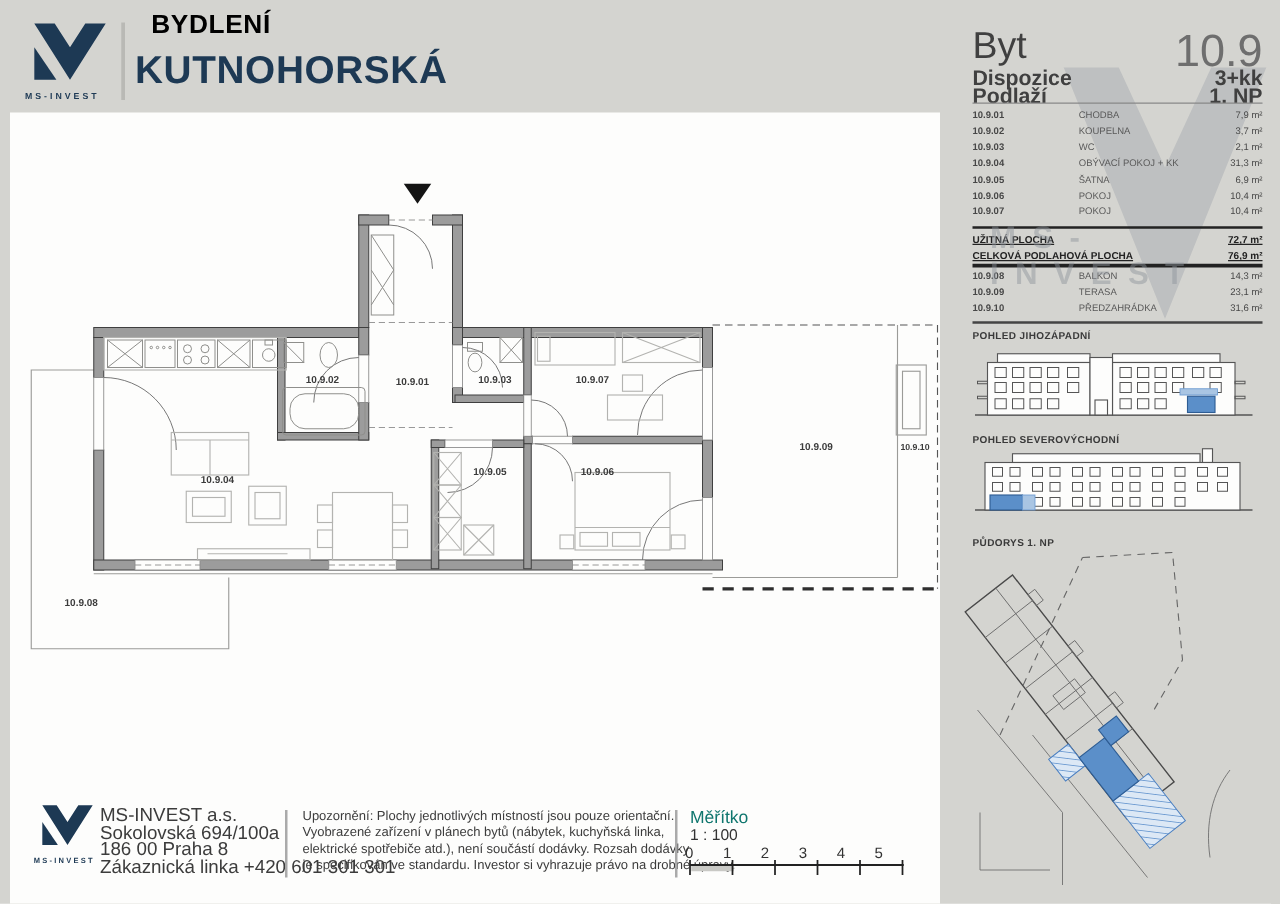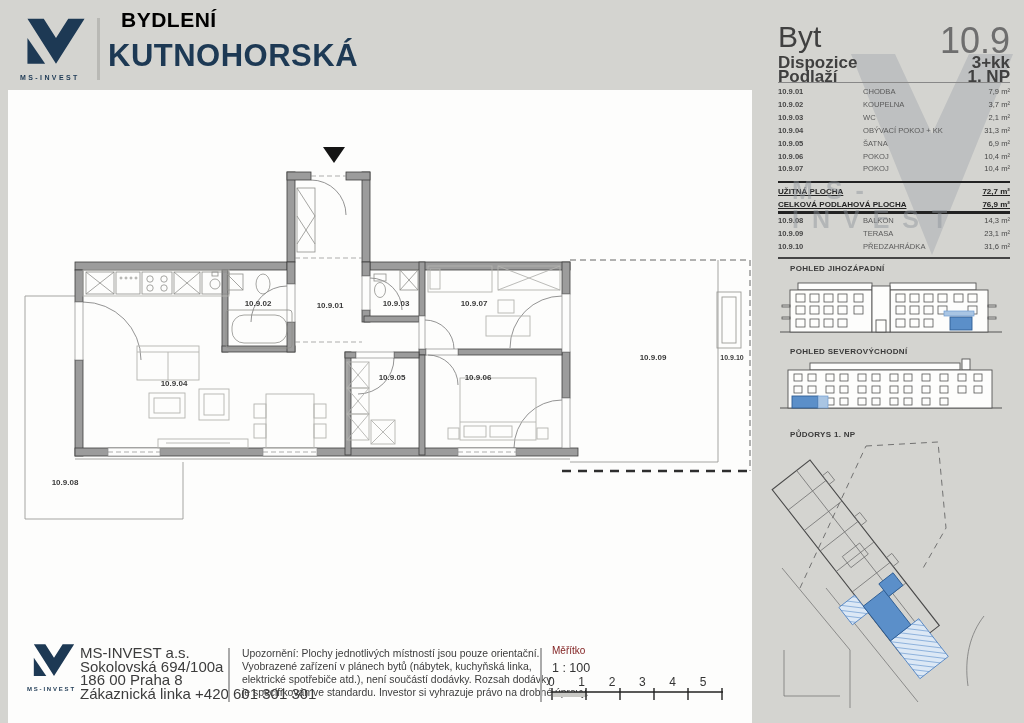--- a/index.html
+++ b/index.html
@@ -24,31 +24,31 @@
   #unit-rows{top:56px;}
   .rule{position:absolute;left:26px;width:232px;background:#888;height:1px;}
   .trow{display:flex;font-size:7.6px;color:#5a5a5a;line-height:12.9px;}
   .trow .c{width:40px;font-weight:bold;color:#474747;}
   .trow .n{flex:1;margin-left:45px;}
   .trow .a{color:#474747;}
   #room-table{top:86px;}
   #totals{top:185px;}
   .totrow{display:flex;justify-content:space-between;font-size:8px;font-weight:bold;color:#222;line-height:13px;text-decoration:underline;}
   #ext-table{top:215px;}
-  .viewlab{position:absolute;left:38px;font-size:8px;font-weight:bold;color:#3a3a3a;letter-spacing:.3px;}
+  .viewlab{position:absolute;left:26px;font-size:8px;font-weight:bold;color:#3a3a3a;letter-spacing:.3px;}
   #wm-text{left:40px;top:176px;font-size:25px;font-weight:bold;letter-spacing:13px;color:#8d939b;opacity:.45;z-index:3;}
   #sidebar .content{position:relative;z-index:2;}
   #wm-mark{left:95px;top:52px;z-index:1;}
   
   #footer-logo{left:30px;top:641px;}
   #footer-logo-text{left:27px;top:686px;font-size:6px;font-weight:bold;letter-spacing:1.8px;color:#1d3954;}
   #company{left:80px;top:646px;font-size:15px;line-height:13.5px;color:#3c3c3c;}
   .vline{position:absolute;width:2px;background:#aaa;}
   #disclaimer{left:242px;top:647px;font-size:10.4px;line-height:13.1px;color:#3c3c3c;}
-  #scale-label{left:552px;top:645px;font-size:10px;color:#7f1d1d;}
+  #scale-label{left:552px;top:645px;font-size:14px;color:#0f766e;}
   #scale-ratio{left:552px;top:661px;font-size:12.5px;color:#333;}
   #scale-ticks{left:548px;top:675px;width:182px;display:flex;}
   #scale-ticks span{width:34px;font-size:12px;color:#333;}
   
   .wall{fill:#9c9c9c;stroke:#3f3f3f;stroke-width:.8;}
   .open{fill:#fdfdfc;stroke:#8b8b8b;stroke-width:.7;}
   .thin{fill:none;stroke:#9b9b98;stroke-width:.9;}
   .fix{fill:none;stroke:#b3b3b0;stroke-width:.9;}
   .fx2{fill:none;stroke:#8f8f8c;stroke-width:.8;}
   .arc{fill:none;stroke:#787878;stroke-width:.8;}

